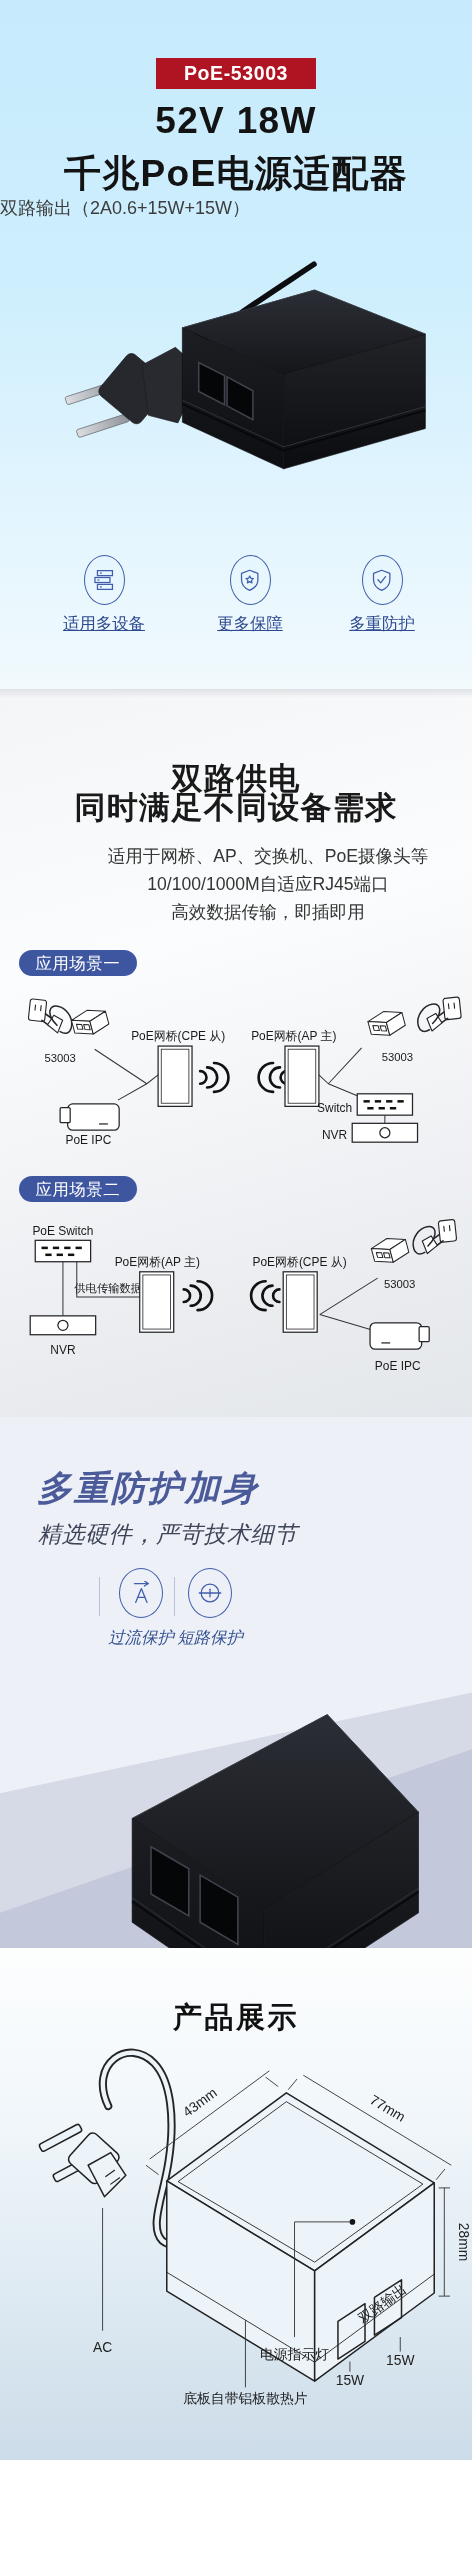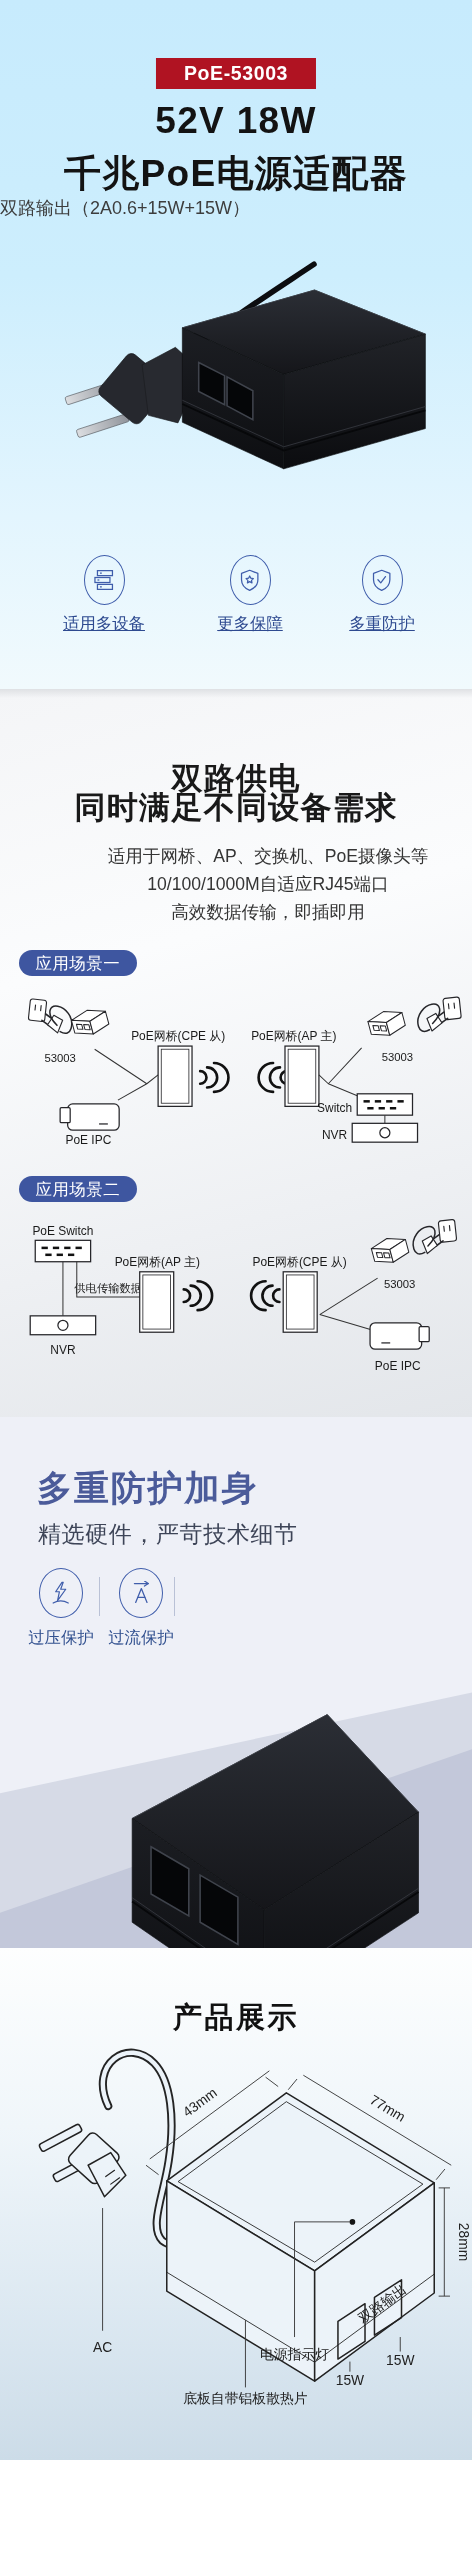--- a/index.html
+++ b/index.html
@@ -33,21 +33,21 @@
   .s2-p1{top:155px;} .s2-p2{top:183px;} .s2-p3{top:211px;}
   .pill{position:absolute;left:19px;background:var(--navy);color:#fff;font-size:16.4px;
     height:26.4px;line-height:26.4px;padding:0 16.4px;border-radius:13.2px;letter-spacing:0.6px;}
   #pill-1{top:261px;text-align:right;} #pill-2{top:487px;}
   .scen{position:absolute;left:0;}
   #scen-1{top:293px;} #scen-2{top:526px;}
   .dg-text{font-size:19px;fill:#1a1a1a;}
   .dg-text-s{font-size:18px;fill:#1a1a1a;}
   .dg-line{stroke:#333;stroke-width:1.6;fill:none;}
   
-  #s3{top:1417px;height:647px;background:#eef0f7;}
+  #s3{top:1417px;height:647px;background:#eef0f7;font-style:italic;}
   .s3-title{position:absolute;top:48px;left:37px;font-size:35px;font-weight:700;color:var(--prot-title);letter-spacing:1.9px;}
   .s3-sub{position:absolute;top:102px;left:38px;font-size:23px;color:#3d4457;letter-spacing:0.6px;}
   .prot{position:absolute;top:151px;width:76px;text-align:center;}
   #prot-0{left:23px;} #prot-1{left:103px;} #prot-2{left:172px;}
   .prot .ring{width:42px;height:48px;margin:0 auto;border:1.3px solid var(--feat-blue);border-radius:50%;
     display:flex;align-items:center;justify-content:center;}
   .prot .lbl{margin-top:8.8px;font-size:16.4px;color:var(--prot-text);}
   .vdiv{position:absolute;top:160px;width:0.6px;height:39px;background:#b9c1d6;}
   #vdiv-1{left:99px;} #vdiv-2{left:174px;}
   .s3-art{position:absolute;top:244px;left:0;}
@@ -254,39 +254,40 @@
       <use href="#d-plugset" transform="translate(652,8)"></use>
       <use href="#d-camera" transform="translate(682,165) scale(-1,1)"></use>
       <text class="dg-text" x="632" y="246" text-anchor="middle">PoE IPC</text>
     </svg>
   </div>
 
   <div id="s3" class="sec">
     <div class="s3-title">多重防护加身</div>
     <div class="s3-sub">精选硬件，严苛技术细节</div>
 
-    <div class="prot" id="prot-0">
-      <div class="ring">
-        <svg width="21.4" height="24" viewBox="0 0 34 38" stroke="#3f5dab" stroke-width="1.9" fill="none" stroke-linejoin="round" stroke-linecap="round">
-          <polygon points="19,2 9,17 15,17 12,31 25,13 17,13 21,2"></polygon>
-          <path d="M5,35 Q17,28 29,35"></path>
-        </svg>
-      </div>
-      <div class="lbl">过压保护</div>
-    </div>
     <div class="prot" id="prot-1">
       <div class="ring">
         <svg width="22.7" height="24" viewBox="0 0 36 38" stroke="#3f5dab" stroke-width="2" fill="none" stroke-linejoin="round" stroke-linecap="round">
           <line x1="7" y1="4" x2="29" y2="4"></line>
             <polyline points="23,0 29,4 23,8"></polyline>
           <path d="M9,34 L18,12 L27,34"></path>
             <line x1="12.5" y1="26" x2="23.5" y2="26"></line>
         </svg>
       </div>
       <div class="lbl">过流保护</div>
+    </div>
+    <div class="prot" id="prot-2">
+      <div class="ring">
+        <svg width="24" height="24" viewBox="0 0 38 38" stroke="#3f5dab" stroke-width="2" fill="none" stroke-linecap="round">
+          <circle cx="19" cy="19" r="14"></circle>
+          <line x1="2" y1="19" x2="36" y2="19"></line>
+          <line x1="19" y1="13" x2="19" y2="25"></line>
+        </svg>
+      </div>
+      <div class="lbl">短路保护</div>
     </div>
     <div class="vdiv" id="vdiv-1"></div>
     <div class="vdiv" id="vdiv-2"></div>
 
     <svg class="s3-art" width="472" height="403" viewBox="0 0 750 640">
       <defs>
         <linearGradient id="g2Top" x1="0" y1="0" x2="0" y2="1">
             <stop offset="0" stop-color="#2b2e35"></stop>
             <stop offset="1" stop-color="#15161a"></stop>
           </linearGradient>

